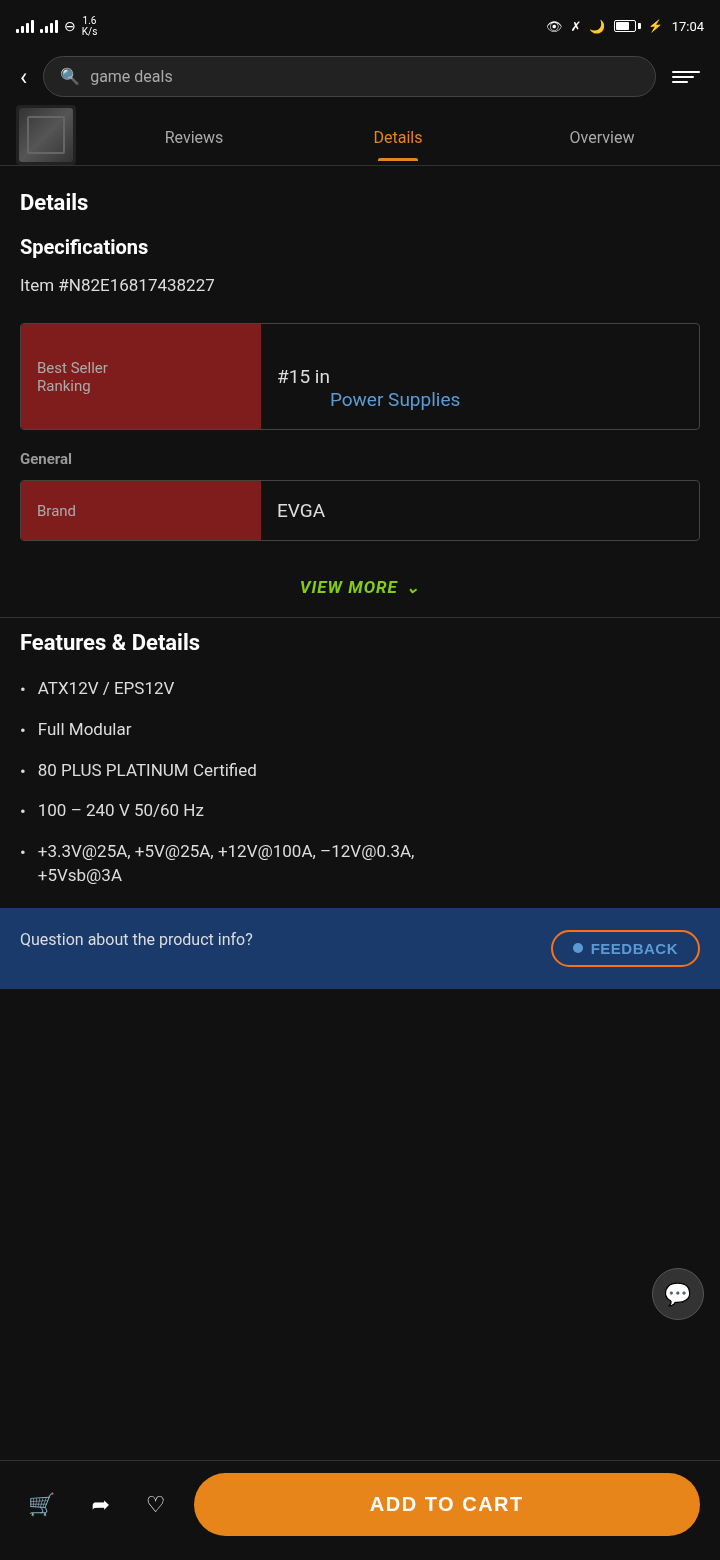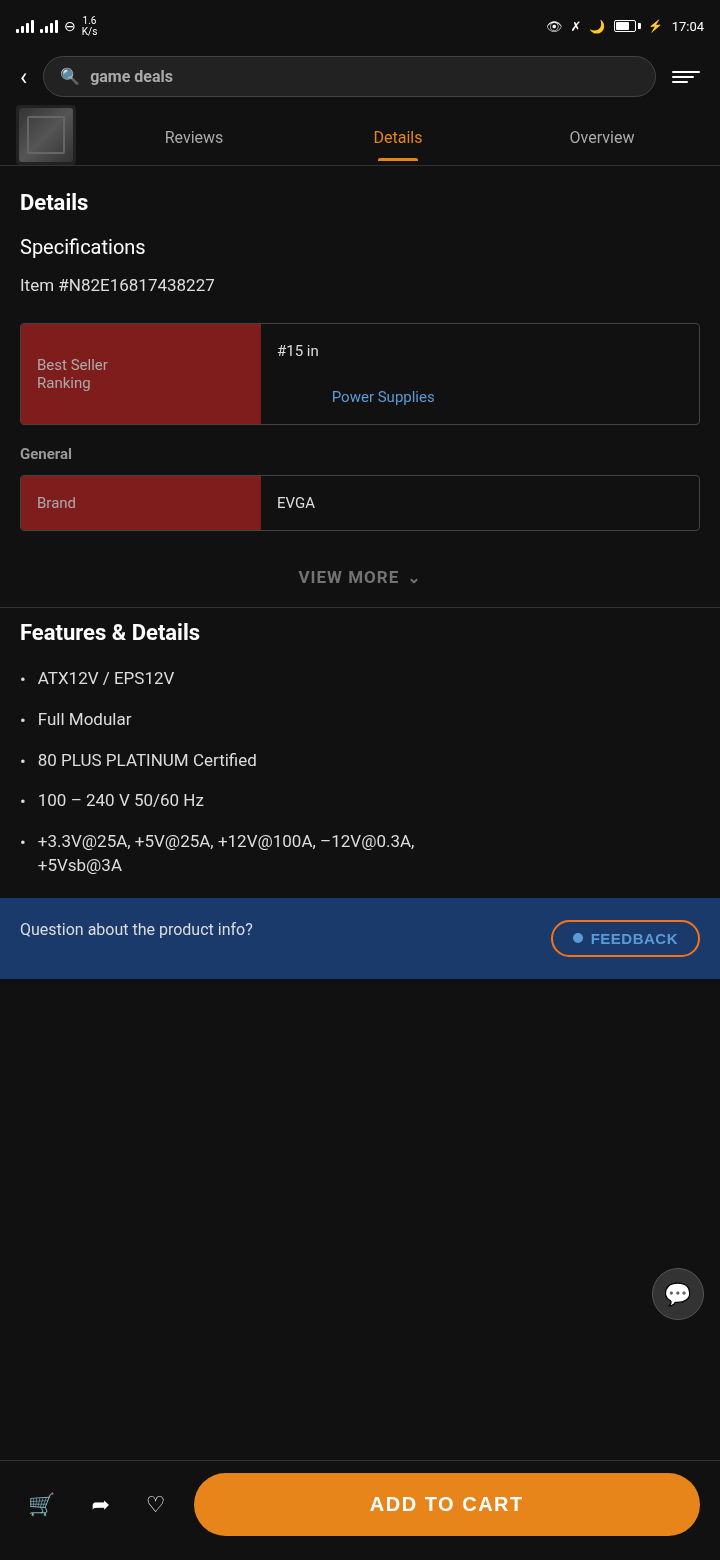--- a/index.html
+++ b/index.html
@@ -98,21 +98,21 @@
       flex: 1;
       background: #222;
       border-radius: 24px;
       display: flex;
       align-items: center;
       padding: 10px 16px;
       gap: 10px;
       border: 1px solid #444;
     }
     .search-icon { color: #999; font-size: 16px; }
-    .search-text { color: #aaa; font-size: 16px; font-weight: bold; }
+    .search-text { color: #aaa; font-size: 16px; }
     .filter-btn {
       display: flex;
       flex-direction: column;
       gap: 3px;
       cursor: pointer;
       padding: 4px;
     }
     .filter-btn span {
       display: block;
       background: #fff;
@@ -191,21 +191,21 @@
       padding: 24px 20px;
     }
     .section-title {
       font-size: 22px;
       font-weight: 700;
       color: #fff;
       margin-bottom: 20px;
     }
     .spec-title {
       font-size: 20px;
-      font-weight: 400;
+      font-weight: 700;
       color: #fff;
       margin-bottom: 16px;
     }
     .item-number {
       font-size: 17px;
       color: #ddd;
       margin-bottom: 28px;
     }
 
     
@@ -225,52 +225,52 @@
       color: #aaa;
       font-size: 15px;
       padding: 18px 16px;
       width: 240px;
       flex-shrink: 0;
       display: flex;
       align-items: center;
     }
     .table-value {
       color: #ddd;
-      font-size: 15px;
+      font-size: 19px;
       padding: 18px 16px;
       flex: 1;
       display: flex;
-      align-items: flex-start;
-      gap: 13px;
+      align-items: center;
     }
     .link-text {
       color: #5b9bd5;
       text-decoration: none;
       margin-top: 46px;
     }
 
     .section-label {
       font-size: 15px;
       color: #999;
       margin: 20px 0 12px;
       font-weight: bold;
     }
 
     
     .view-more-btn {
       display: flex;
       align-items: center;
       justify-content: center;
       gap: 8px;
-      color: #737373;
+      color: #84cc16;
       font-size: 17px;
       font-weight: 700;
       letter-spacing: 1px;
       padding: 20px;
       cursor: pointer;
+      font-style: italic;
     }
     .chevron-down {
       font-size: 16px;
     }
 
     
     .features-title {
       font-size: 22px;
       font-weight: 700;
       color: #fff;

